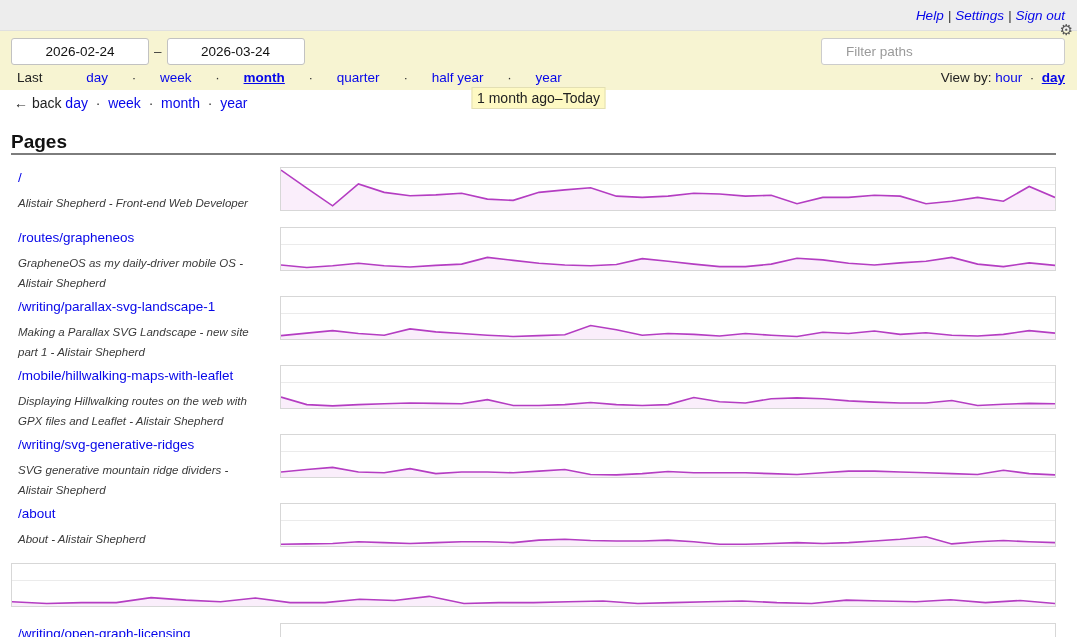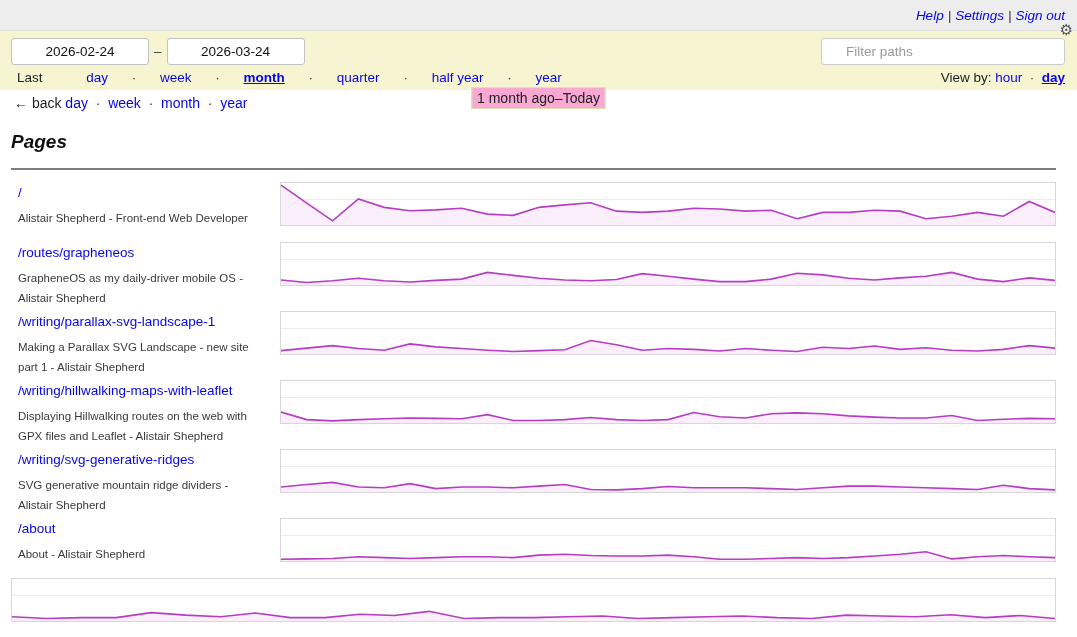--- a/index.html
+++ b/index.html
@@ -31,34 +31,34 @@
   .toolbar-row2 { display:flex; align-items:center; margin-top:5px; padding-left:6px;gap:20px; }
   .viewby { margin-left:auto; }
   .gear { position:absolute; top:-9px; right:4px; font-size:15px; color:#555;
     cursor:pointer; line-height:1; }
 
   
   .navrow { position:relative; height:24px; padding:5px 10px 0 14px;
     font-size:14px; display:flex; }
   .nav-right { margin-left:auto; }
   .range-box { position:absolute; left:50%; top:-3px; transform:translateX(-50%);
-    background:#f9a8d4; border:1px solid #e3dfb3; padding:2px 5px;
+    background:#fef9c3; border:1px solid #e3dfb3; padding:2px 5px;
     white-space:nowrap; }
 
   
   .content { padding:0 21px 0 11px; }
   .pages-title { font-size:19px; font-weight:bold; color:#111;
-    margin-top:17px; padding-bottom:15px; border-bottom:2px solid #7d7d7d;font-style:italic; }
+    margin-top:17px; padding-bottom:0; border-bottom:2px solid #7d7d7d; }
   .pages-list { margin-top:12px; }
   .page-row { display:flex; overflow:visible; }
   .page-row.h1 { height:60px; }
   .page-row.h2 { height:69px; }
   .page-info { width:269px; flex:none; padding:3px 24px 0 7px; }
   .page-path { display:block; font-size:13.5px; margin-bottom:8px; }
-  .page-title { font-size:11.5px; line-height:20px; color:#3a3a3a; }
+  .page-title { font-size:11.5px; line-height:20px; color:#3a3a3a;font-style:italic; }
   .page-chart { flex:1; height:44px; position:relative; background:#fff;
     border:1px solid #d7d7d7; cursor:pointer; }
   .page-chart .grid { position:absolute; left:0; right:0; top:38%; height:1px;
     background:#ebebeb; }
   .page-chart svg { position:absolute; inset:0; width:100%; height:100%; display:block; }
 </style>
 </head>
 <body>
 
 <div class="topbar">
@@ -154,21 +154,21 @@
           <i class="grid"></i>
           <svg viewBox="0 0 300 100" preserveAspectRatio="none">
             <polygon points="0.0,92.0 10.0,86.0 20.0,80.0 30.0,87.0 40.0,91.0 50.0,76.0 60.0,83.0 70.0,87.0 80.0,91.0 90.0,94.0 100.0,92.0 110.0,90.0 120.0,68.0 130.0,78.0 140.0,91.0 150.0,87.0 160.0,89.0 170.0,93.0 180.0,87.0 190.0,91.0 200.0,94.0 210.0,84.0 220.0,87.0 230.0,81.0 240.0,89.0 250.0,85.0 260.0,91.0 270.0,93.0 280.0,89.0 290.0,80.0 300.0,86.0 300,100 0,100" fill="#faeefb"></polygon>
             <polyline points="0.0,92.0 10.0,86.0 20.0,80.0 30.0,87.0 40.0,91.0 50.0,76.0 60.0,83.0 70.0,87.0 80.0,91.0 90.0,94.0 100.0,92.0 110.0,90.0 120.0,68.0 130.0,78.0 140.0,91.0 150.0,87.0 160.0,89.0 170.0,93.0 180.0,87.0 190.0,91.0 200.0,94.0 210.0,84.0 220.0,87.0 230.0,81.0 240.0,89.0 250.0,85.0 260.0,91.0 270.0,93.0 280.0,89.0 290.0,80.0 300.0,86.0" fill="none" stroke="#b43dc2" stroke-width="1.6" vector-effect="non-scaling-stroke"></polyline>
           </svg>
         </div>
     </div>
 
     <div class="page-row h2">
       <div class="page-info">
-        <a href="#" class="page-path">/writing/hillwalking-maps-with-leaflet</a>
+        <a href="#" class="page-path">/mobile/hillwalking-maps-with-leaflet</a>
         <div class="page-title">Displaying Hillwalking routes on the web with GPX files and Leaflet - Alistair Shepherd</div>
       </div>
       <div class="page-chart">
           <i class="grid"></i>
           <svg viewBox="0 0 300 100" preserveAspectRatio="none">
             <polygon points="0.0,74.0 10.0,92.0 20.0,95.0 30.0,92.0 40.0,90.0 50.0,88.0 60.0,89.0 70.0,90.0 80.0,80.0 90.0,94.0 100.0,94.0 110.0,92.0 120.0,87.0 130.0,92.0 140.0,94.0 150.0,92.0 160.0,75.0 170.0,85.0 180.0,88.0 190.0,78.0 200.0,76.0 210.0,78.0 220.0,83.0 230.0,86.0 240.0,88.0 250.0,88.0 260.0,82.0 270.0,94.0 280.0,91.0 290.0,89.0 300.0,90.0 300,100 0,100" fill="#faeefb"></polygon>
             <polyline points="0.0,74.0 10.0,92.0 20.0,95.0 30.0,92.0 40.0,90.0 50.0,88.0 60.0,89.0 70.0,90.0 80.0,80.0 90.0,94.0 100.0,94.0 110.0,92.0 120.0,87.0 130.0,92.0 140.0,94.0 150.0,92.0 160.0,75.0 170.0,85.0 180.0,88.0 190.0,78.0 200.0,76.0 210.0,78.0 220.0,83.0 230.0,86.0 240.0,88.0 250.0,88.0 260.0,82.0 270.0,94.0 280.0,91.0 290.0,89.0 300.0,90.0" fill="none" stroke="#b43dc2" stroke-width="1.6" vector-effect="non-scaling-stroke"></polyline>
           </svg>
         </div>
     </div>

